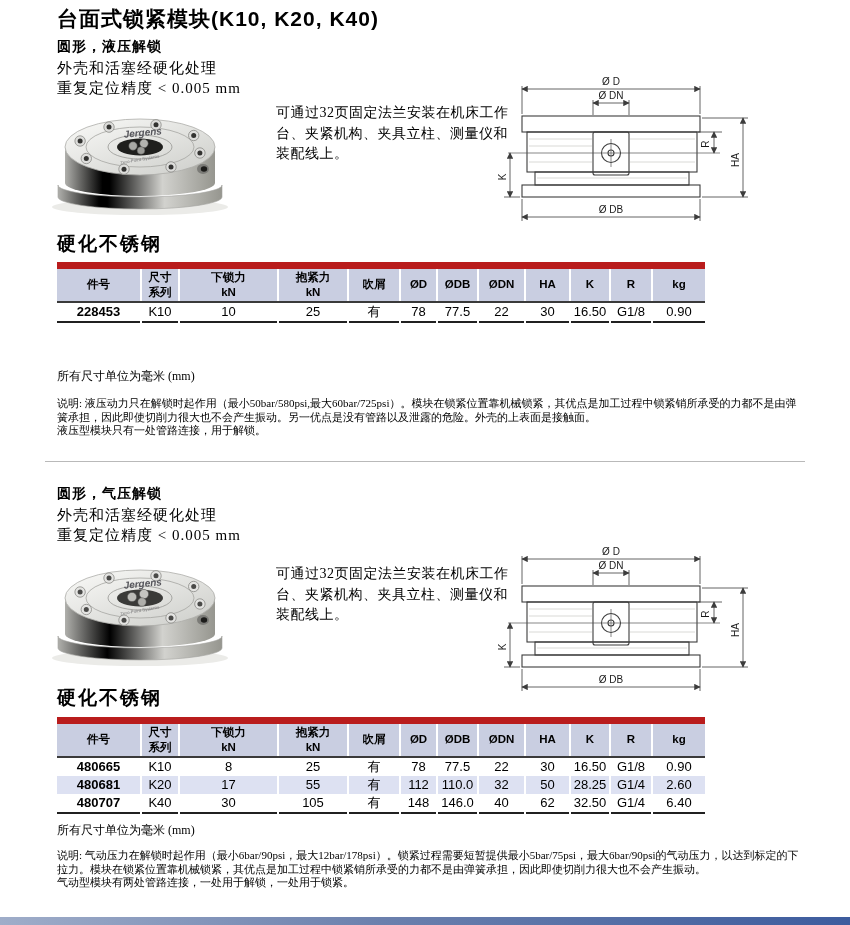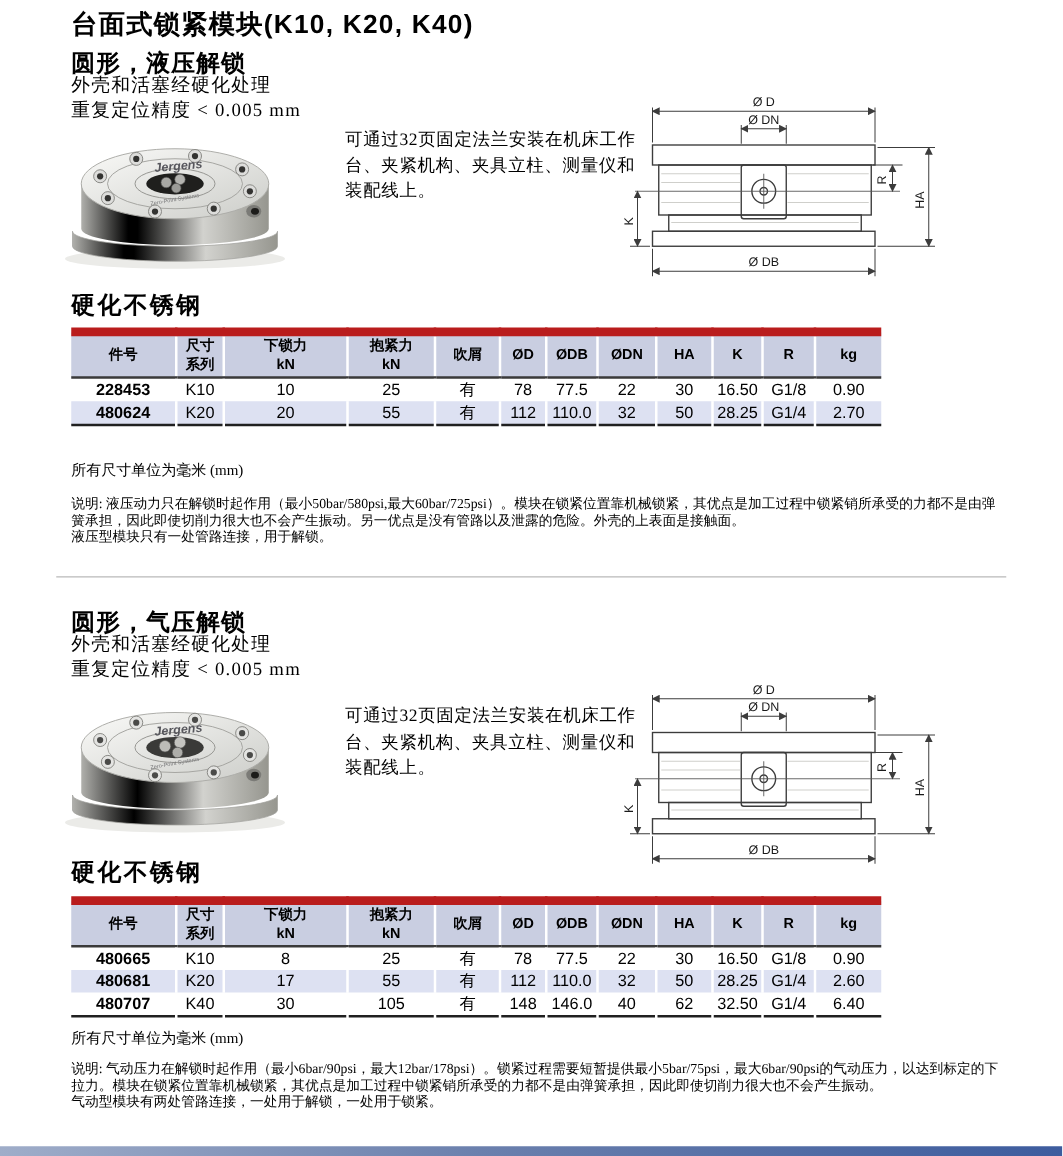--- a/index.html
+++ b/index.html
@@ -1,21 +1,21 @@
 <!DOCTYPE html>
 <html><head>
 <meta charset="utf-8">
 <style>
   * { margin:0; padding:0; box-sizing:border-box; }
   html,body { background:#ffffff; }
   .page { position:relative; width:850px; height:925px; background:#fff;
           font-family:"Liberation Sans", sans-serif; color:#000; overflow:hidden;padding-left:48px; }
   .abs { position:absolute; }
   .page-title { font-size:21px; font-weight:bold; letter-spacing:1px; }
-  .subtitle { font-size:19px; font-weight:bold; letter-spacing:1px; }
+  .subtitle { font-size:14px; font-weight:bold; letter-spacing:1px; }
   .feature { font-family:"Liberation Serif", serif; font-size:15px; letter-spacing:1px; }
   .install-note { font-family:"Liberation Serif", serif; font-size:14px; width:238px;
                   line-height:1.48; letter-spacing:0.5px; }
   .material-heading { font-size:19px; font-weight:bold; letter-spacing:2px; }
   .units-note { font-family:"Liberation Serif", serif; font-size:12px; }
   .description { font-family:"Liberation Serif", serif; font-size:11px; line-height:13.5px;
                  width:750px; white-space:pre-line; }
   .spec-table { border-collapse:collapse; table-layout:fixed; width:648px;
                 border-top:7px solid #b91c1c; border-bottom:2px solid #202020; }
   .spec-table th { background:#c9cee1; font-size:11.5px; font-weight:bold; height:36px;
@@ -190,34 +190,20 @@
           <td>25</td>
           <td>有</td>
           <td>78</td>
           <td>77.5</td>
           <td>22</td>
           <td>30</td>
           <td>16.50</td>
           <td>G1/8</td>
           <td>0.90</td>
         </tr>
-        <tr>
-          <td>480624</td>
-          <td>K20</td>
-          <td>20</td>
-          <td>55</td>
-          <td>有</td>
-          <td>112</td>
-          <td>110.0</td>
-          <td>32</td>
-          <td>50</td>
-          <td>28.25</td>
-          <td>G1/4</td>
-          <td>2.70</td>
-        </tr>
       </tbody>
   </table>
 
   <div class="abs units-note" style="left:57px;top:368px">所有尺寸单位为毫米 (mm)</div>
   <div class="abs description" style="left:57px;top:397px">说明: 液压动力只在解锁时起作用（最小50bar/580psi,最大60bar/725psi）。模块在锁紧位置靠机械锁紧，其优点是加工过程中锁紧销所承受的力都不是由弹簧承担，因此即使切削力很大也不会产生振动。另一优点是没有管路以及泄露的危险。外壳的上表面是接触面。
 液压型模块只有一处管路连接，用于解锁。</div>
 
   <div class="abs divider"></div>
 
   <div class="abs subtitle" style="left:57px;top:485px">圆形，气压解锁</div>

